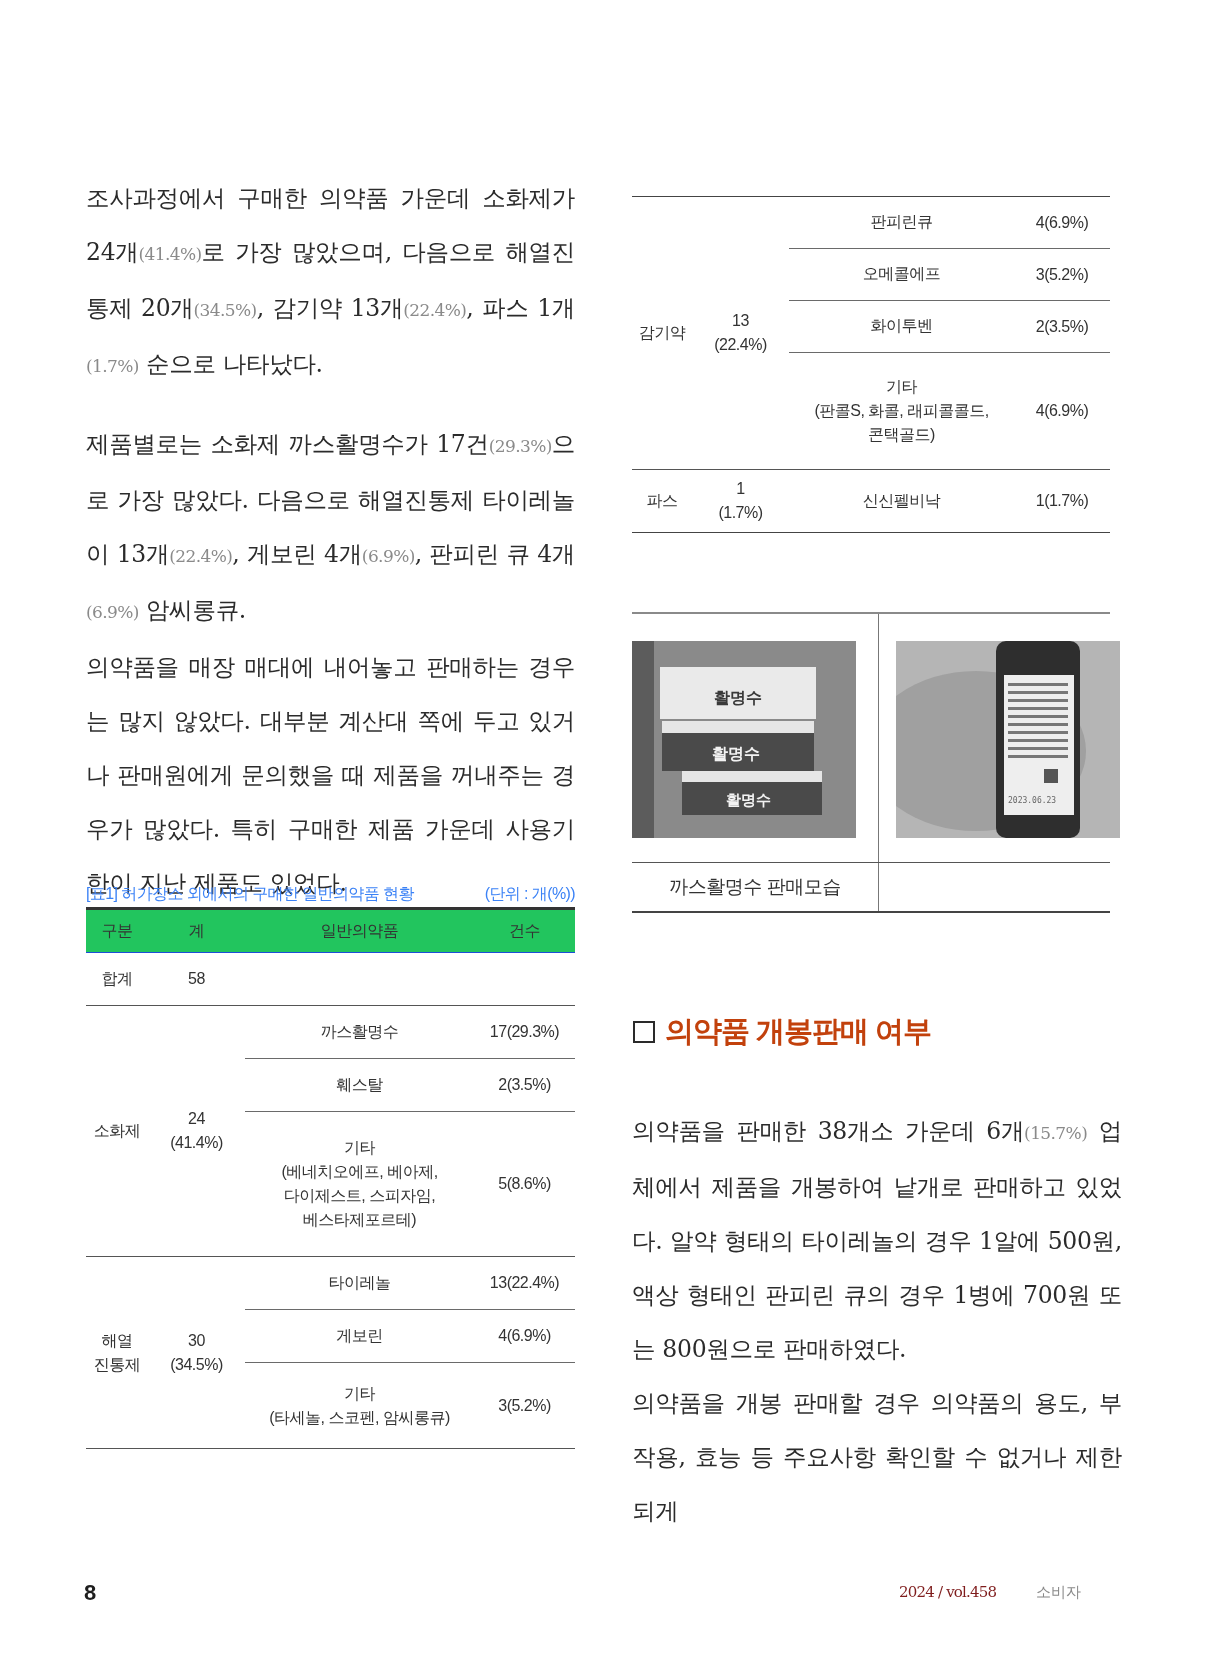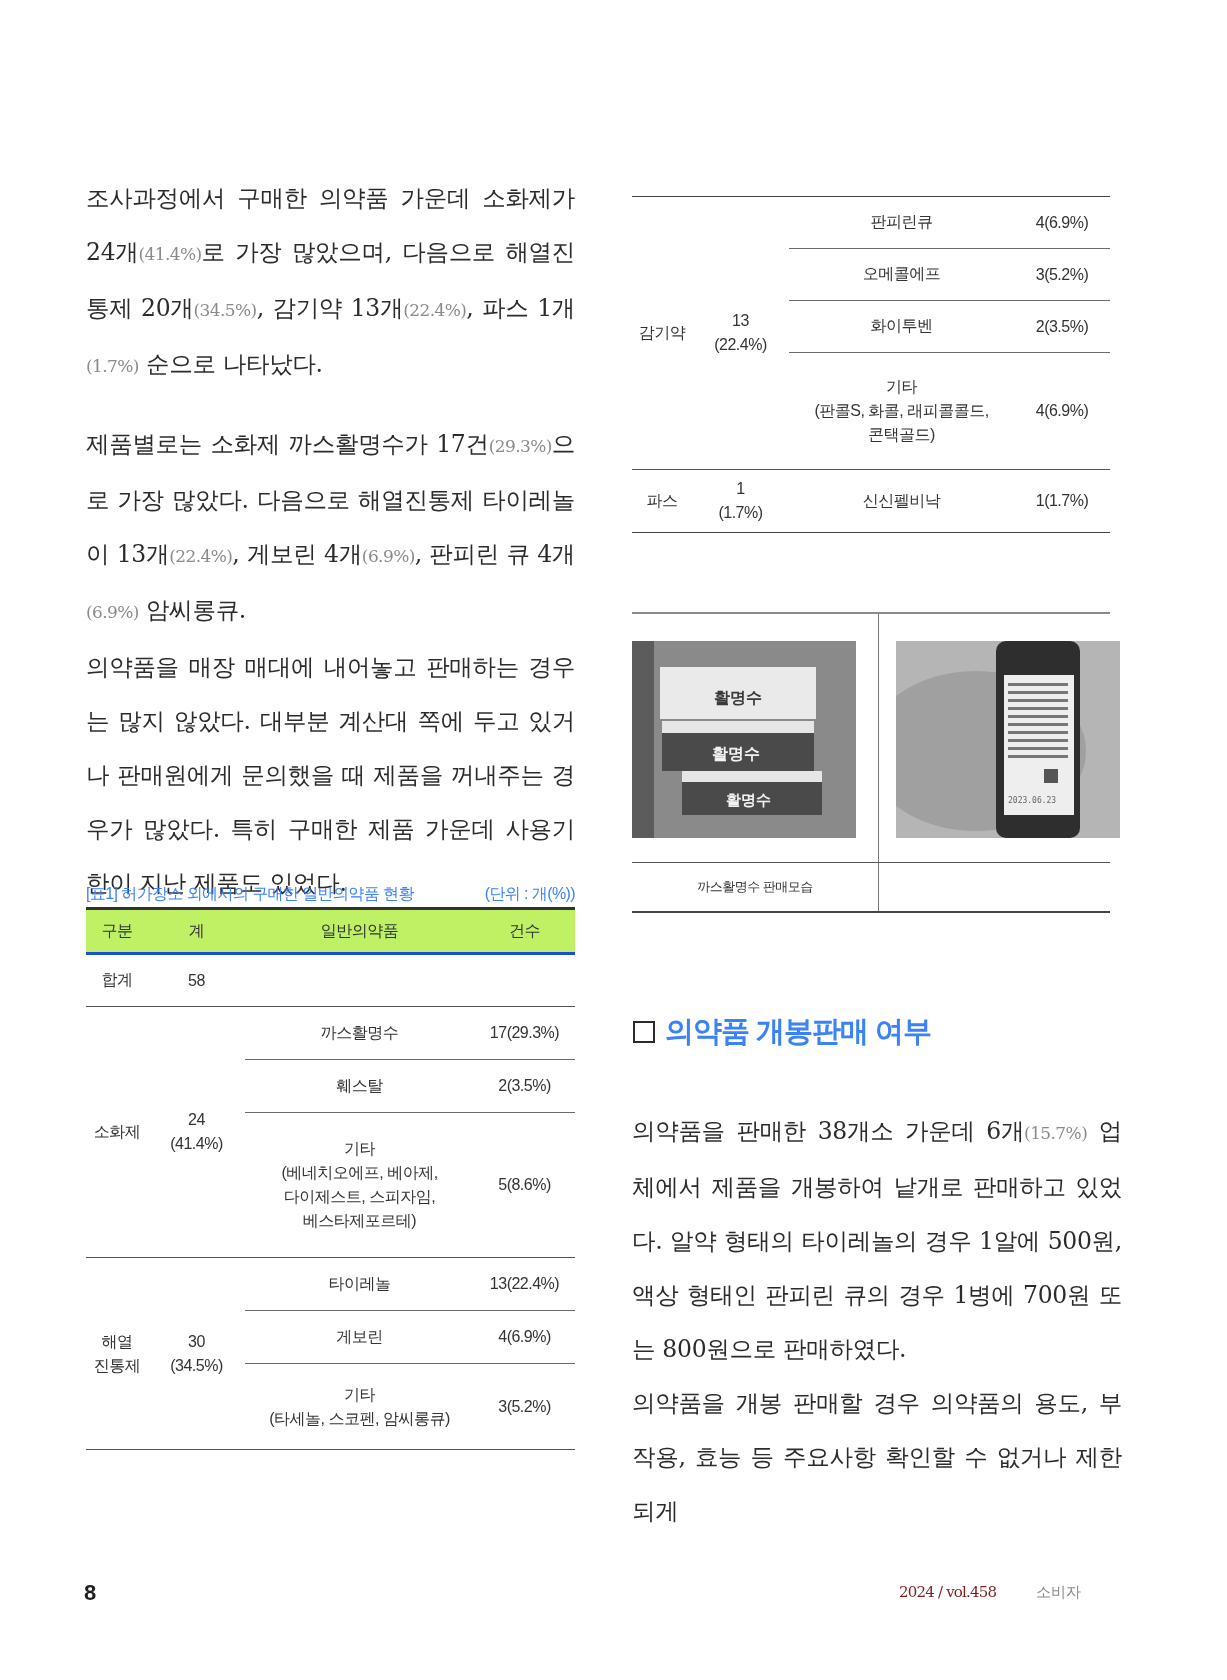--- a/index.html
+++ b/index.html
@@ -10,35 +10,35 @@
   .para .pct { color:#8a8a8a; font-size:17px; letter-spacing:-0.6px; }
   .left-col { left:86px; width:489px; }
   .right-col { left:632px; width:490px; }
 
   .tbl-caption { position:absolute; left:86px; top:884px; width:489px; font-size:16px; display:flex; justify-content:space-between; letter-spacing:-0.6px; color:#3b82f6; }
   table.data { position:absolute; border-collapse:collapse; font-size:16px; color:#333; letter-spacing:-0.5px; }
   table.data td, table.data th { text-align:center; vertical-align:middle; padding:0; font-weight:normal; }
   table.data tr.rowline td.sub { border-top:1px solid #6a6a6a; }
   table.data tr.grpline td { border-top:1px solid #555; }
   #table-left { left:86px; top:907px; width:489px; border-top:3px solid #333; border-bottom:1px solid #555; }
-  #table-left thead th { background:#bef264; height:42px; border-bottom:3px solid #1d4ed8; }
+  #table-left thead th { background:#22c55e; height:42px; border-bottom:1px solid #1d4ed8; }
   #table-right { left:632px; top:196px; width:478px; border-top:1px solid #444; border-bottom:1px solid #444; }
   .multiline { line-height:24px; }
 
   .figure { position:absolute; left:632px; top:612px; width:478px; height:297px; border-top:2px solid #8a8a8a; border-bottom:2px solid #444; }
   .figure .divider-v { position:absolute; left:246px; top:0; width:1px; height:297px; background:#777; }
   .figure .divider-h { position:absolute; left:0; top:248px; width:478px; height:1px; background:#555; }
   .photo { position:absolute; top:27px; height:197px; overflow:hidden; }
   .photo.p1 { left:0; width:224px; background:linear-gradient(135deg,#6d6d6d 0%,#9c9c9c 40%,#7e7e7e 100%); }
   .photo.p2 { left:264px; width:224px; background:linear-gradient(160deg,#cfcfcf 0%,#8c8c8c 50%,#5a5a5a 100%); }
-  .figcap { position:absolute; top:250px; height:46px; line-height:46px; text-align:center; font-size:13px; color:#333; letter-spacing:-0.5px; }
+  .figcap { position:absolute; top:250px; height:46px; line-height:46px; text-align:center; font-size:19px; color:#333; letter-spacing:-0.5px; }
   .figcap.c1 { left:0; width:246px; }
   .figcap.c2 { left:247px; width:231px; }
 
-  .section-heading { position:absolute; left:633px; top:1012px; font-size:29px; font-weight:bold; color:#3b82f6; letter-spacing:-1px; display:flex; align-items:center; gap:10px; }
+  .section-heading { position:absolute; left:633px; top:1012px; font-size:29px; font-weight:bold; color:#c2410c; letter-spacing:-1px; display:flex; align-items:center; gap:10px; }
   .checkbox-sq { display:inline-block; width:22px; height:22px; border:2.5px solid #2a2a2a; box-sizing:border-box; }
 
   .page-number { position:absolute; left:84px; top:1580px; font-size:22px; font-weight:bold; color:#1e1e1e; }
   .footer-issue { position:absolute; left:899px; top:1583px; font-size:15px; color:#7f1d1d; letter-spacing:-0.8px; }
   .footer-mag { position:absolute; left:1036px; top:1583px; font-size:15px; color:#8a8a8a;text-align:center; }
 </style>
 </head>
 <body>
 
 <p class="para serif left-col" style="top:171px;margin:0;"><span>조사과정에서 구매한 의약품 가운데 소화제가 24개</span><span class="pct">(41.4%)</span><span>로 가장 많았으며, 다음으로 해열진통제 20개</span><span class="pct">(34.5%)</span><span>, 감기약 13개</span><span class="pct">(22.4%)</span><span>, 파스 1개</span><span class="pct">(1.7%)</span><span> 순으로 나타났다.</span></p>

